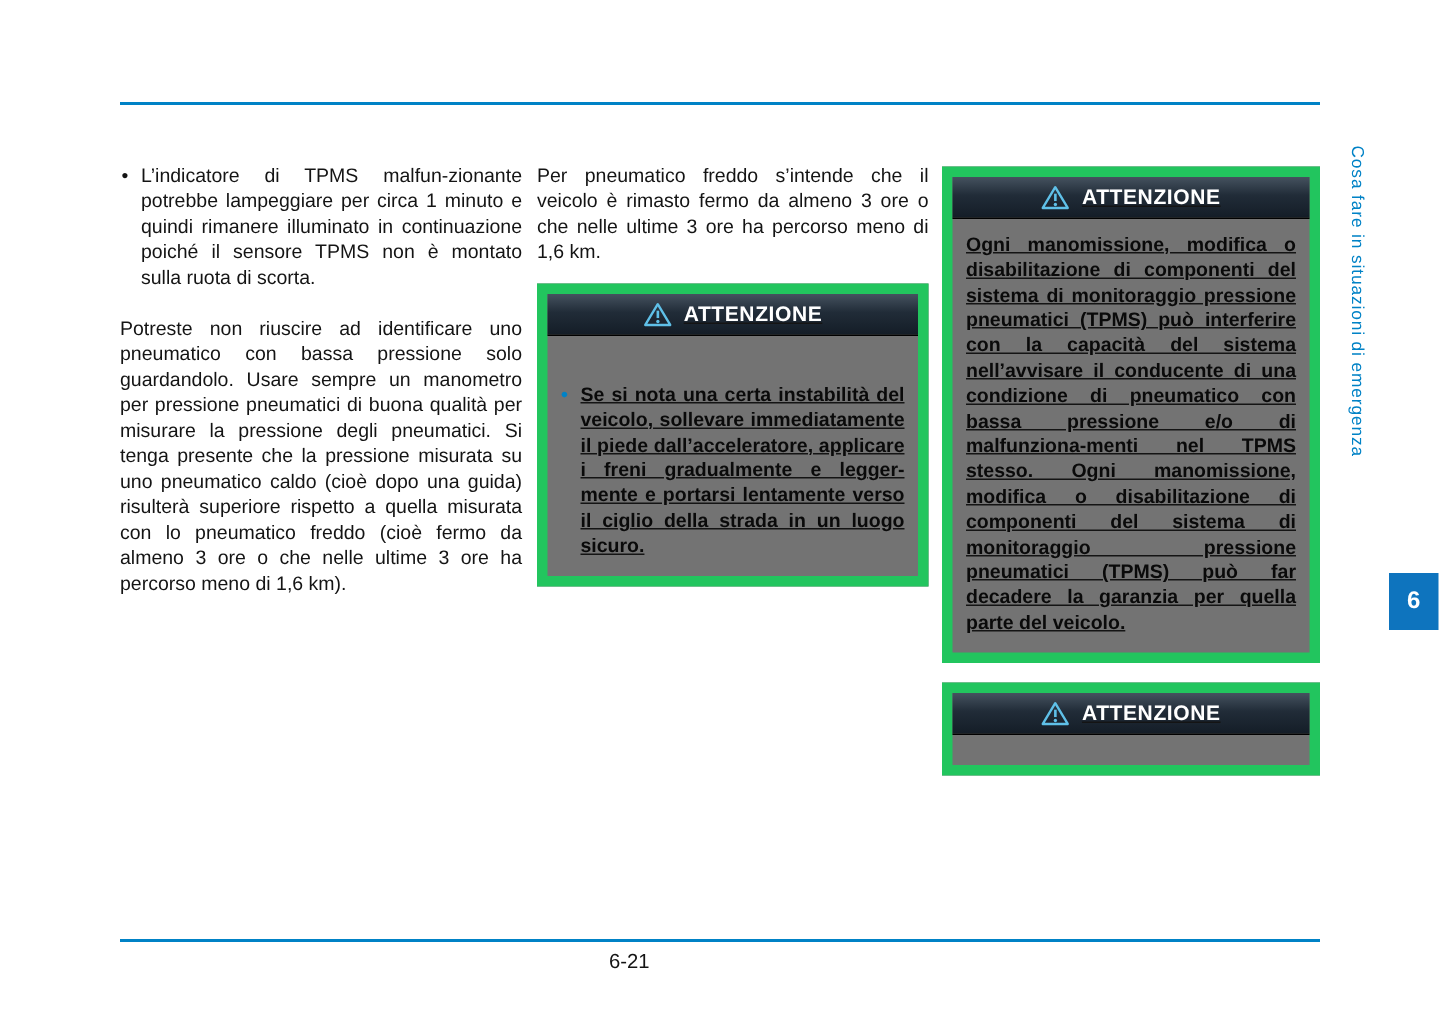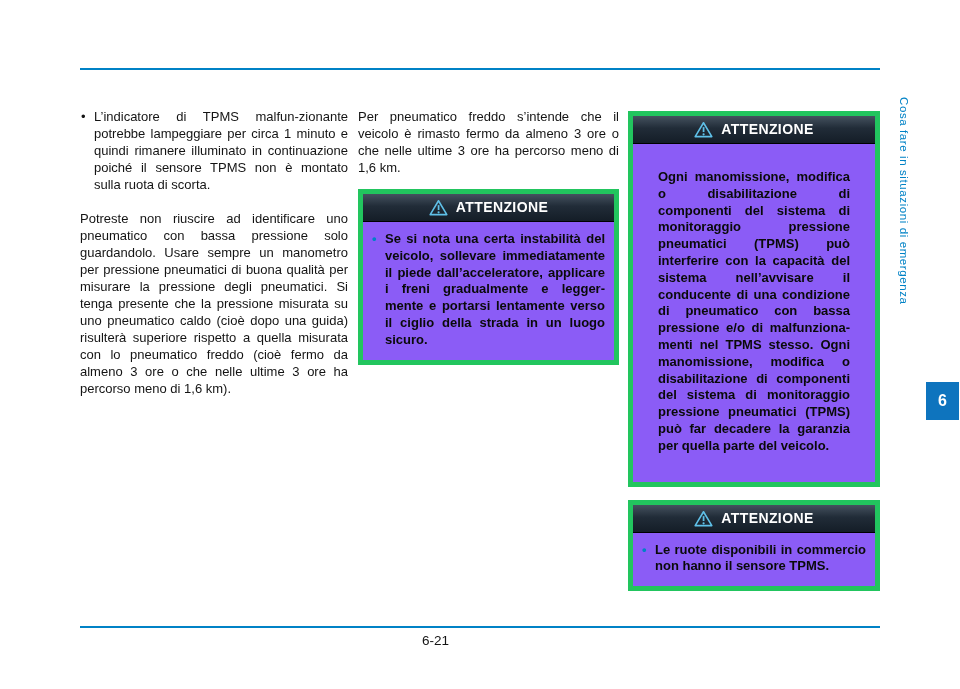--- a/index.html
+++ b/index.html
@@ -17,49 +17,49 @@
   .col2 { left:358px; top:108px; width:261px; }
   .col3 { left:628px; top:111px; width:252px; }
 
   .para { margin:0; }
   .para + .para { margin-top:9px; }
 
   .li-plain { position:relative; padding-left:14px; margin:0 0 17px 0; }
   .li-plain::before { content:"\2022"; position:absolute; left:1px; top:0; color:#141414; }
   .li-plain p { margin:0; }
 
-  .caution-box { border:5px solid #22c55e; background:#8b5cf6; margin-top:13px; }
+  .caution-box { border:7px solid #22c55e; background:#737373; margin-top:13px;text-decoration:underline; }
   .caution-box.first { margin-top:0; }
   .caution-header {
     height:27px; display:flex; align-items:center; justify-content:center; gap:8px;
     background:linear-gradient(#45525f 0%, #212c38 45%, #141d27 100%);
     color:#fff; font-weight:bold; font-size:14px; letter-spacing:.4px;
     border-bottom:1px solid #000;
   }
   .caution-body {
     padding:9px 9px 11px 9px; font-weight:bold; font-size:13px; line-height:16.8px;
     text-align:justify; color:#0a0a0a;
   }
-  .caution-body p { margin:16px; }
+  .caution-body p { margin:0; }
   .cb-item { position:relative; padding-left:13px; margin:0 0 5px 0; }
-  .cb-item:last-child { margin-bottom:0; }
+  .cb-item:last-child { margin-bottom:0;margin-top:22px; }
   .cb-item::before { content:"\2022"; position:absolute; left:0; top:0; color:#0082c6; }
   .cb-item p { margin:0; }
 
   .side-label {
     position:absolute; left:898px; top:97px; height:300px;
     writing-mode:vertical-rl; font-size:11.5px; letter-spacing:.6px;
     color:#0082c6; white-space:nowrap;
   }
   .chapter-tab {
     position:absolute; left:926px; top:382px; width:33px; height:38px;
     background:#0e74be; color:#fff; font-weight:bold; font-size:16px;
     display:flex; align-items:center; justify-content:center;
   }
-  .page-number { position:absolute; left:406px; top:633px; font-size:13.5px; color:#141414;margin-left:16px; }
+  .page-number { position:absolute; left:406px; top:633px; font-size:13.5px; color:#141414; }
   .watermark {
     position:absolute; right:16px; top:688px; font-size:26px; color:#ef4444; letter-spacing:.3px;
   }
   .warn-icon { flex:0 0 auto; display:block; }
 </style>
 </head>
 <body>
 
 <div class="page">
 
@@ -111,23 +111,20 @@
     <div class="caution-box">
       <div class="caution-header">
         <svg class="warn-icon" width="19" height="17" viewBox="0 0 24 21">
           <path d="M12 2 L22.5 19.5 L1.5 19.5 Z" fill="none" stroke="#5fc0e8" stroke-width="2" stroke-linejoin="round"></path>
           <rect x="11" y="7.5" width="2.2" height="6.2" fill="#5fc0e8"></rect>
           <circle cx="12.1" cy="16.6" r="1.4" fill="#5fc0e8"></circle>
         </svg>
         <span>ATTENZIONE</span>
       </div>
       <div class="caution-body">
-        <div class="cb-item">
-          <p>Le ruote disponibili in commercio non hanno il sensore TPMS.</p>
-        </div>
       </div>
     </div>
   </div>
 
   <div class="side-label">Cosa fare in situazioni di emergenza</div>
   <div class="chapter-tab">6</div>
 
   <div class="rule rule-bottom"></div>
   <div class="page-number">6-21</div>
   <div class="watermark">carmanualsonline.info</div>

